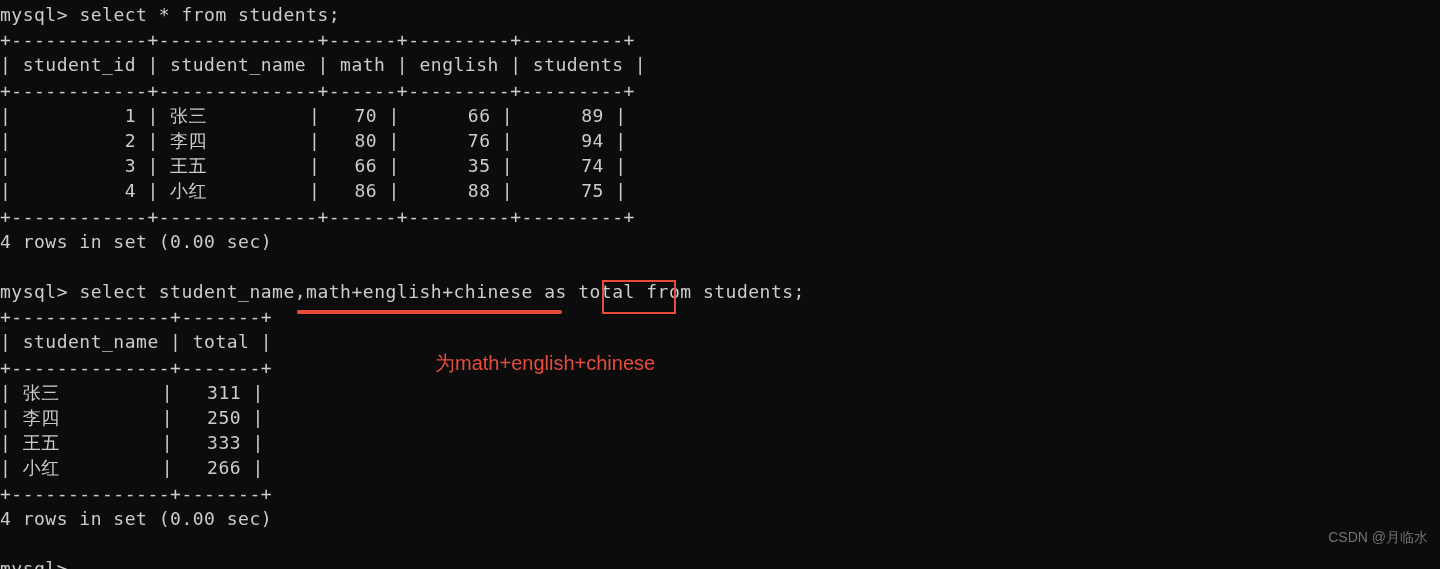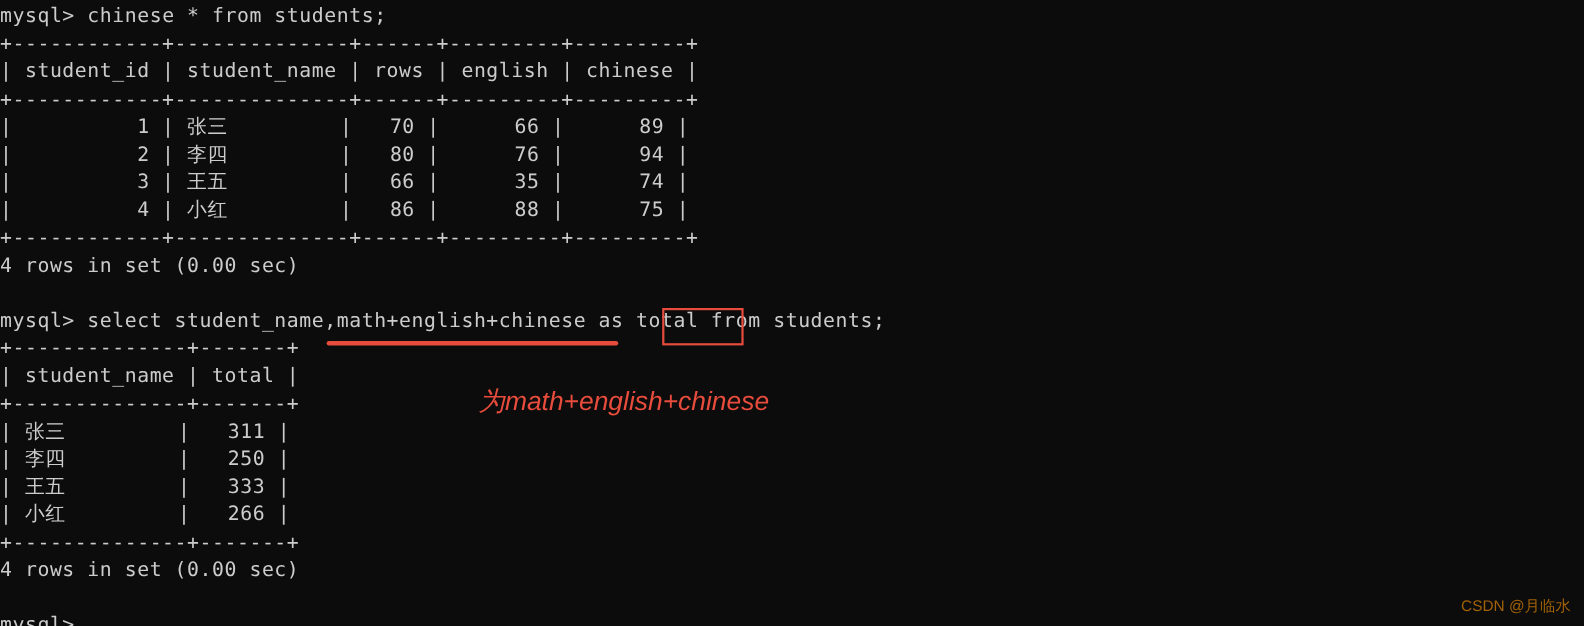--- a/index.html
+++ b/index.html
@@ -21,57 +21,56 @@
     }
     .terminal-line {
       white-space: pre;
       letter-spacing: 0.5px;
     }
     .annotation-container {
       position: absolute;
       left: 435px;
       top: 348px;
       color: #e74c3c;
-      font-size: 24px;
+      font-size: 20px;
       font-family: 'Microsoft YaHei', sans-serif;
       line-height: 1.5;
-      font-style: italic;
     }
     .underline-red {
       position: absolute;
       left: 297px;
       top: 310px;
       width: 265px;
       height: 4px;
       background: #e74c3c;
       border-radius: 2px;
     }
     .box-red {
       position: absolute;
       left: 602px;
       top: 280px;
       width: 74px;
       height: 34px;
       border: 2.5px solid #e74c3c;
     }
     .watermark {
       position: absolute;
-      bottom: 8px;
+      bottom: 21px;
       right: 12px;
-      color: #a16207;
+      color: #737373;
       font-size: 14px;
       font-family: sans-serif;
     }
   </style>
 </head>
 <body>
 
-<div class="terminal-line"><span>mysql&gt;</span> <span>chinese * from students;</span></div>
+<div class="terminal-line"><span>mysql&gt;</span> <span>select * from students;</span></div>
 <div class="terminal-line">+------------+--------------+------+---------+---------+</div>
-<div class="terminal-line">| student_id | student_name | rows | english | chinese |</div>
+<div class="terminal-line">| student_id | student_name | math | english | students |</div>
 <div class="terminal-line">+------------+--------------+------+---------+---------+</div>
 <div class="terminal-line">|          1 | 张三         |   70 |      66 |      89 |</div>
 <div class="terminal-line">|          2 | 李四         |   80 |      76 |      94 |</div>
 <div class="terminal-line">|          3 | 王五         |   66 |      35 |      74 |</div>
 <div class="terminal-line">|          4 | 小红         |   86 |      88 |      75 |</div>
 <div class="terminal-line">+------------+--------------+------+---------+---------+</div>
 <div class="terminal-line">4 rows in set (0.00 sec)</div>
 <div class="terminal-line"> </div>
 <div class="terminal-line"><span>mysql&gt;</span> <span>select student_name,math+english+chinese as total from students;</span></div>
 <div class="terminal-line">+--------------+-------+</div>

